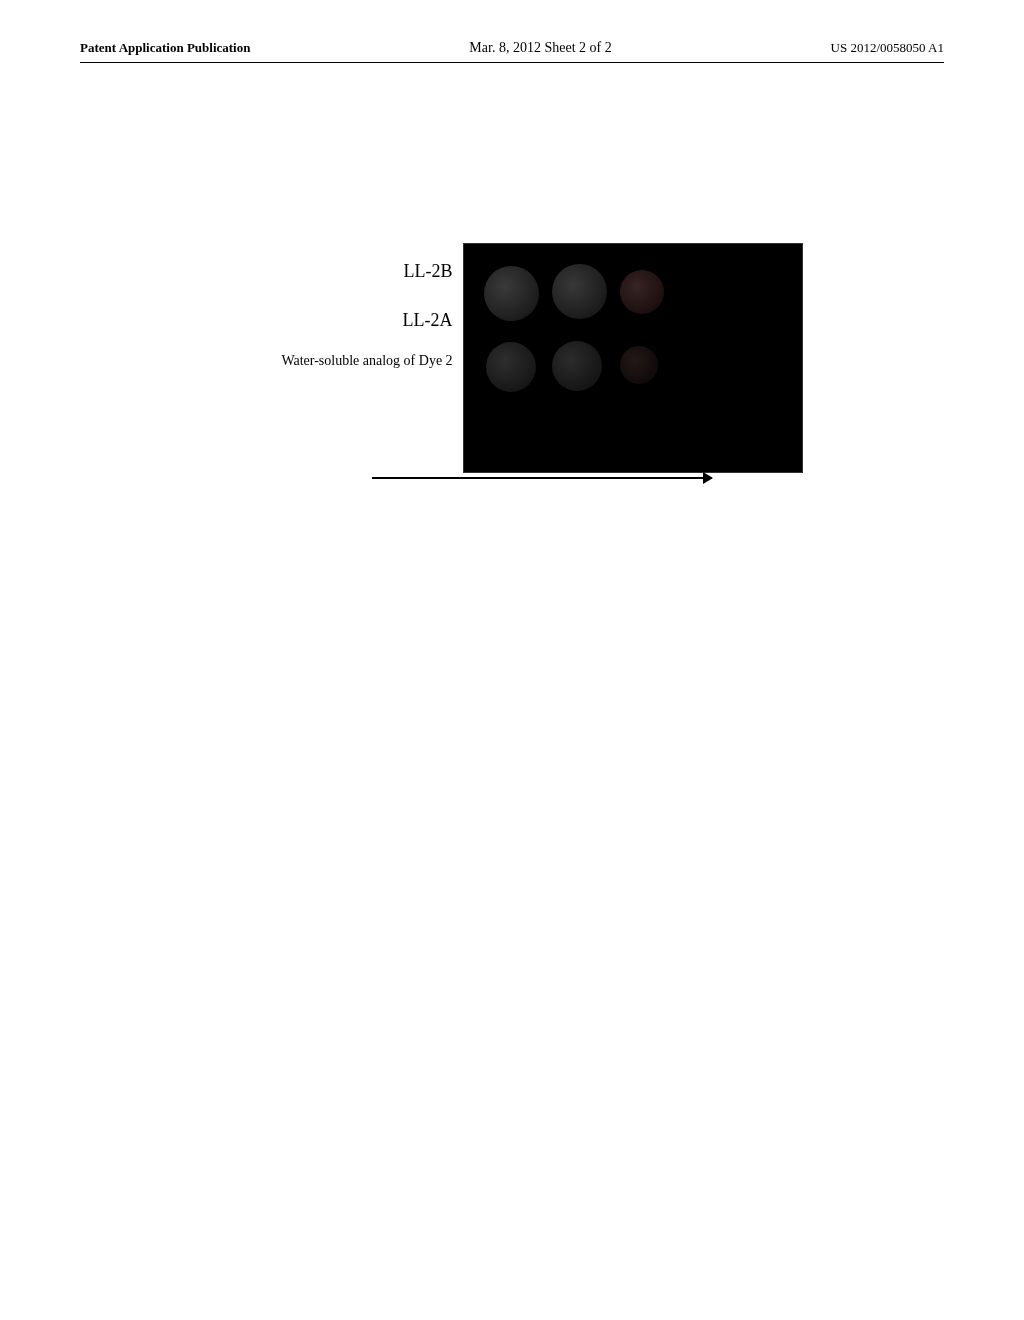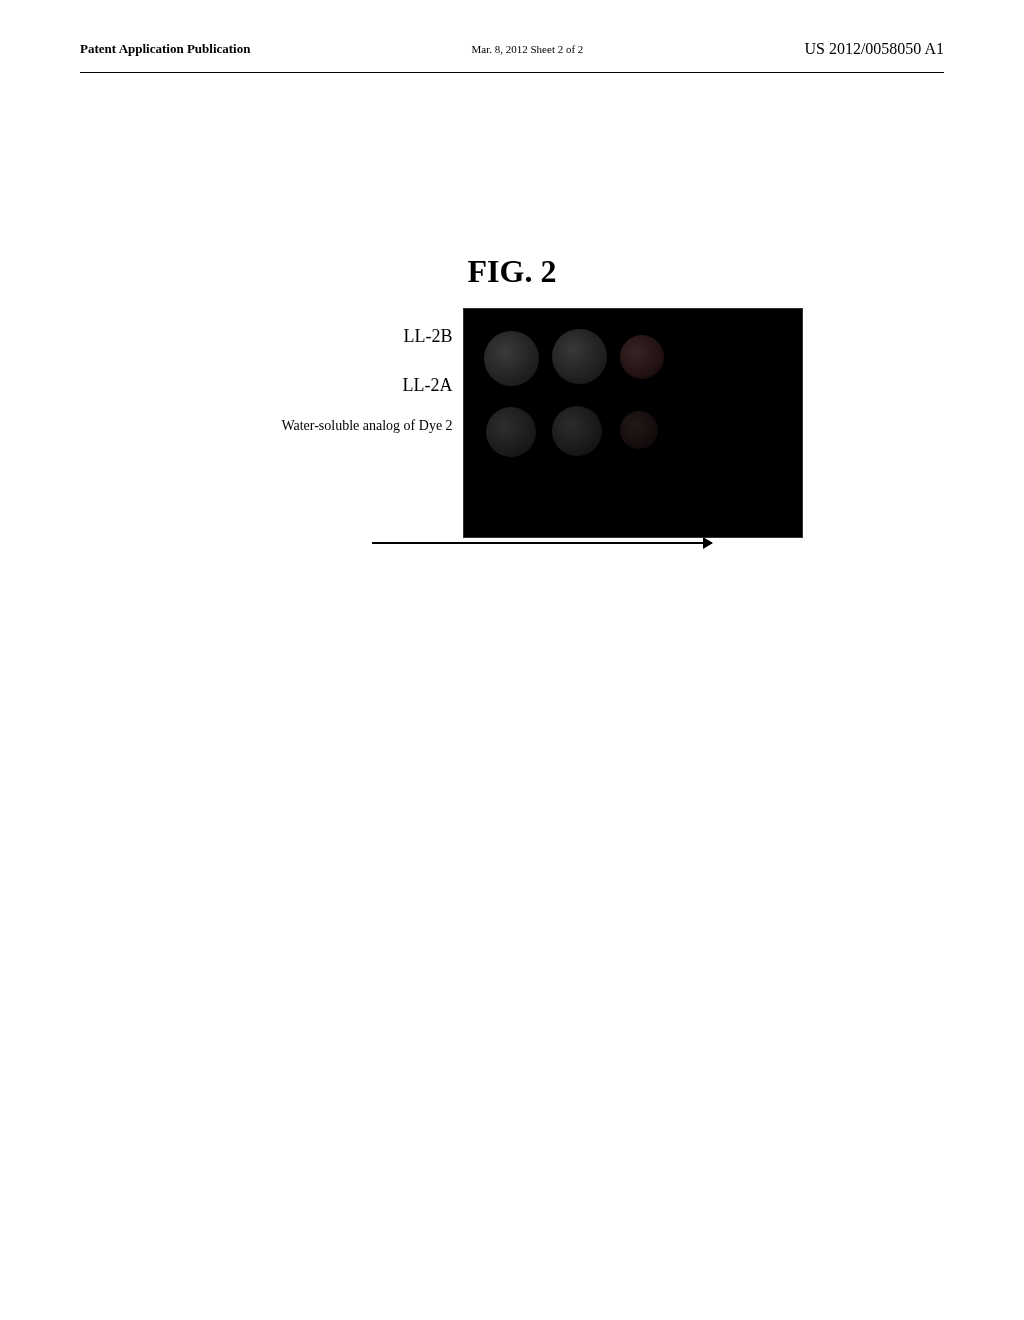--- a/index.html
+++ b/index.html
@@ -20,37 +20,37 @@
       width: 1024px;
       min-height: 1320px;
       background: #ffffff;
       padding: 40px 80px 60px 80px;
       position: relative;
     }
 
     .header {
       display: flex;
       justify-content: space-between;
-      align-items: center;
+      align-items: flex-start;
       border-bottom: 1px solid #000;
-      padding-bottom: 14px;
+      padding-bottom: 6px;
       margin-bottom: 180px;
     }
 
     .header-left {
       font-size: 13px;
       font-weight: bold;
     }
 
     .header-center {
-      font-size: 11px;
+      font-size: 14px;
     }
 
     .header-right {
-      font-size: 16px;
+      font-size: 13px;
     }
 
     .fig-title {
       text-align: center;
       font-size: 32px;
       font-weight: bold;
       margin-bottom: 18px;
     }
 
     .fig-caption {
@@ -211,21 +211,20 @@
 <body>
 
 <div class="page">
 
   <div class="header">
     <span class="header-left">Patent Application Publication</span>
     <span class="header-center">Mar. 8, 2012   Sheet 2 of 2</span>
     <span class="header-right">US 2012/0058050 A1</span>
   </div>
 
-  <div class="fig-title">FIG. 2</div>
 
 
   <div class="figure-area">
     <div class="figure-content">
 
       <div class="labels-col">
         <div class="row-label label-ll2b">LL-2B</div>
         <div class="row-label label-ll2a">LL-2A</div>
         <div class="label-water">Water-soluble analog of Dye 2</div>
       </div>

